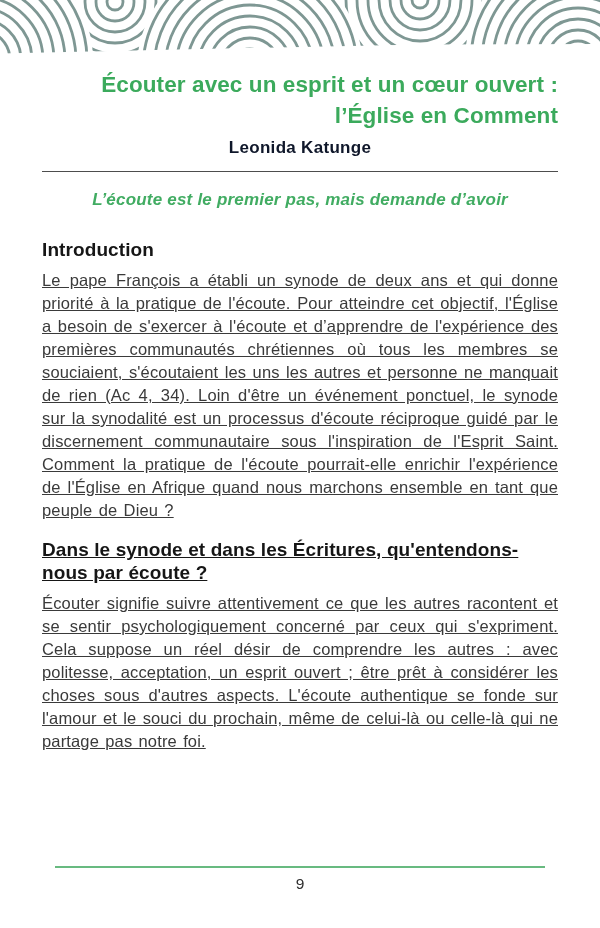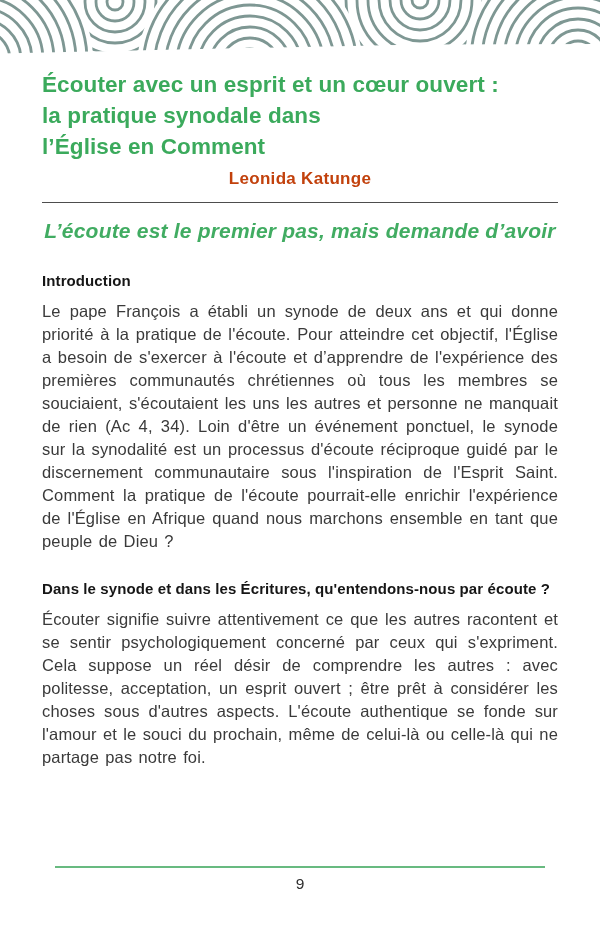--- a/index.html
+++ b/index.html
@@ -8,68 +8,69 @@
     width:600px; height:928px;
     background:#ffffff;
     font-family:"Liberation Sans", sans-serif;
     overflow:hidden;
     margin:0 auto;
   }
   .deco-header { display:block; width:600px; height:56px; }
   .content { padding:0 42px; }
   .chapter-title {
     margin:13px 0 0;
-    text-align:left;
+    text-align:right;
     color:#3BAA5C;
     font-size:22.5px;
     line-height:31px;
     font-weight:700;
     letter-spacing:0.1px;
   }
   .chapter-title span { display:block; }
   .author {
     margin-top:7px;
     text-align:center;
     font-size:17px;
     font-weight:700;
-    color:#c2410c;
+    color:#0f172a;
     letter-spacing:0.3px;
   }
   .divider {
     border:none;
     border-top:1.4px solid #4d4d4d;
     margin:13px 0 0;
   }
   .epigraph {
     margin-top:16px;
     text-align:center;
     color:#41AC62;
     font-style:italic;
     font-weight:600;
-    font-size:21px;
+    font-size:17px;
     line-height:24px;
     letter-spacing:0.2px;
   }
   .epigraph span { display:block; }
   .section-heading {
     margin:26px 0 0;
-    font-size:15px;
+    font-size:19px;
     font-weight:700;
     color:#161616;
     line-height:23px;
     letter-spacing:0.1px;
   }
   .para {
     margin:8px 0 0;
     font-size:16.5px;
     line-height:23px;
     color:#3a3a3a;
     text-align:justify;
     letter-spacing:0.15px;
     word-spacing:1.5px;
+    text-decoration:underline;
   }
   .page-footer {
     position:absolute;
     top:866px; left:0; right:0;
   }
   .footer-rule {
     border:none;
     border-top:2px solid #68BA80;
     margin:0 55px;
   }
@@ -109,36 +110,35 @@
       <use href="#ringset" x="250" y="68"></use>
       <use href="#ringset" x="578" y="60"></use>
     </g>
     <polygon points="0,56 0,53.5 200,49 420,44.5 600,44 600,56" fill="#ffffff" stroke="none"></polygon>
   </svg>
 
   <div class="content">
 
     <h1 class="chapter-title">
       <span>Écouter avec un esprit et un cœur ouvert :</span>
-      <span>la pratique synodale dans</span>
       <span>l’Église en Comment</span>
     </h1>
 
     <div class="author">Leonida Katunge</div>
 
     <hr class="divider">
 
     <div class="epigraph">
       <span>L’écoute est le premier pas, mais demande d’avoir</span>
     </div>
 
     <h2 class="section-heading">Introduction</h2>
     <p class="para">Le pape François a établi un synode de deux ans et qui donne priorité à la pratique de l'écoute. Pour atteindre cet objectif, l'Église a besoin de s'exercer à l'écoute et d’apprendre de l'expérience des premières communautés chrétiennes où tous les membres se souciaient, s'écoutaient les uns les autres et personne ne manquait de rien (Ac 4, 34). Loin d'être un événement ponctuel, le synode sur la synodalité est un processus d'écoute réciproque guidé par le discernement communautaire sous l'inspiration de l'Esprit Saint. Comment la pratique de l'écoute pourrait-elle enrichir l'expérience de l'Église en Afrique quand nous marchons ensemble en tant que peuple de Dieu ?</p>
 
-    <h2 class="section-heading" style="margin-top:24px;">Dans le synode et dans les Écritures, qu'entendons-nous par écoute ?</h2>
+    <h2 class="section-heading" style="margin-top:16px;text-decoration:underline;">Dans le synode et dans les Écritures, qu'entendons-nous par écoute ?</h2>
     <p class="para">Écouter signifie suivre attentivement ce que les autres racontent et se sentir psychologiquement concerné par ceux qui s'expriment. Cela suppose un réel désir de comprendre les autres : avec politesse, acceptation, un esprit ouvert ; être prêt à considérer les choses sous d'autres aspects. L'écoute authentique se fonde sur l'amour et le souci du prochain, même de celui-là ou celle-là qui ne partage pas notre foi.</p>
 
   </div>
 
   <div class="page-footer">
     <hr class="footer-rule">
     <div class="page-number">9</div>
   </div>
 
 </div>

